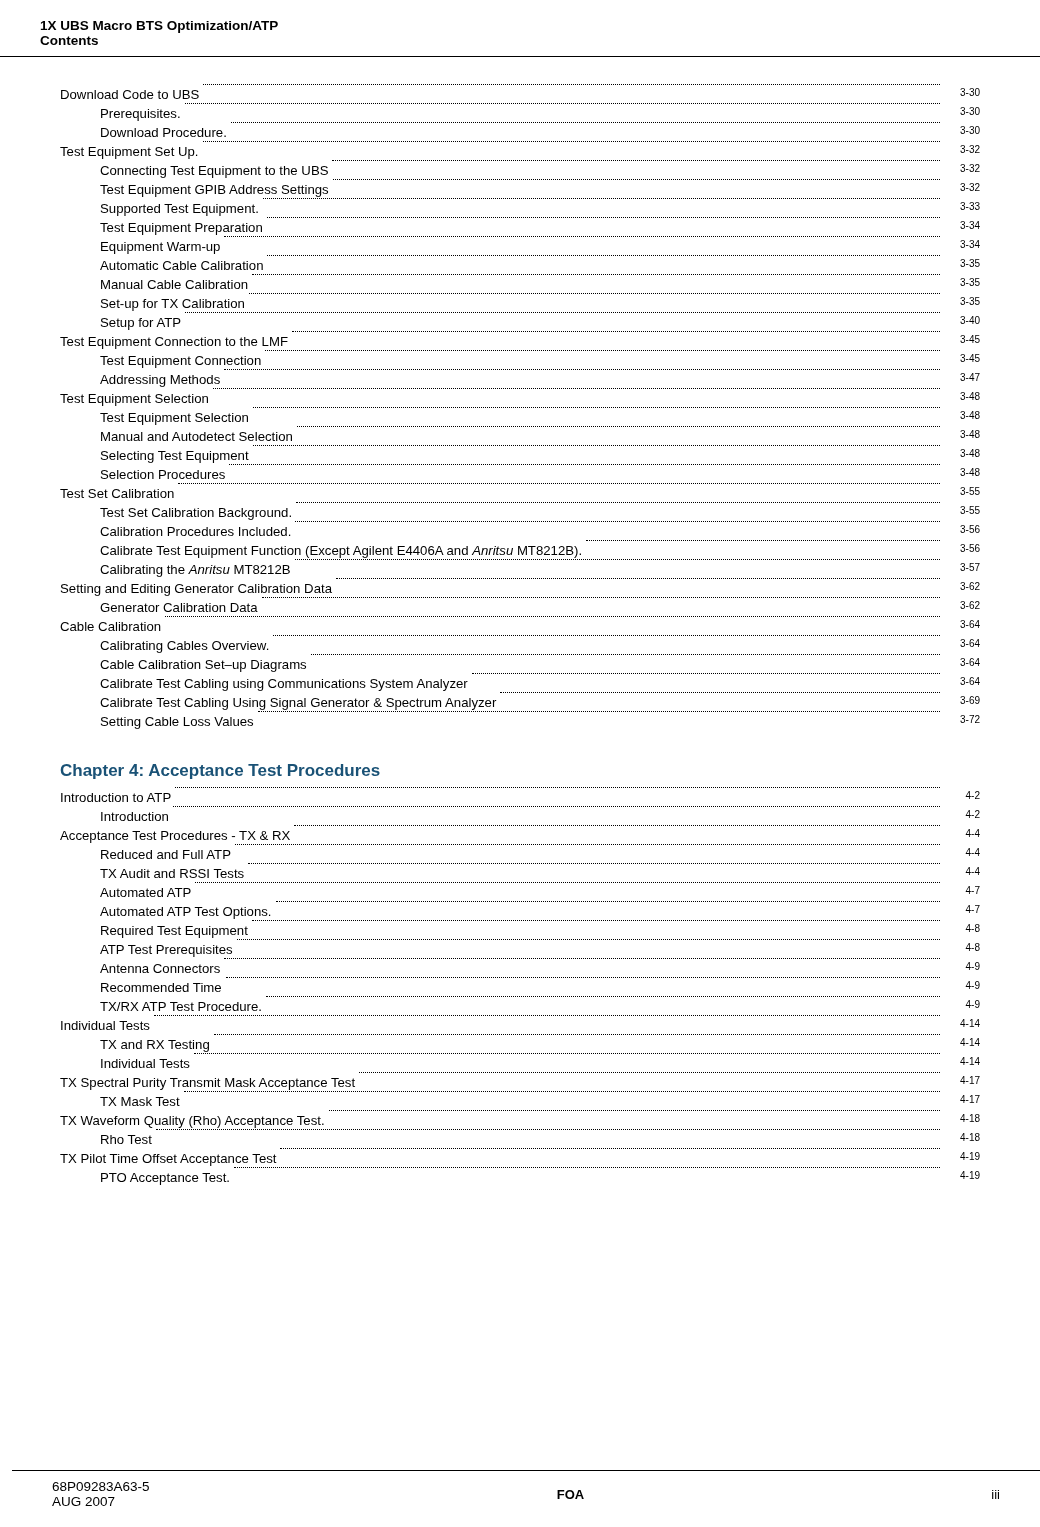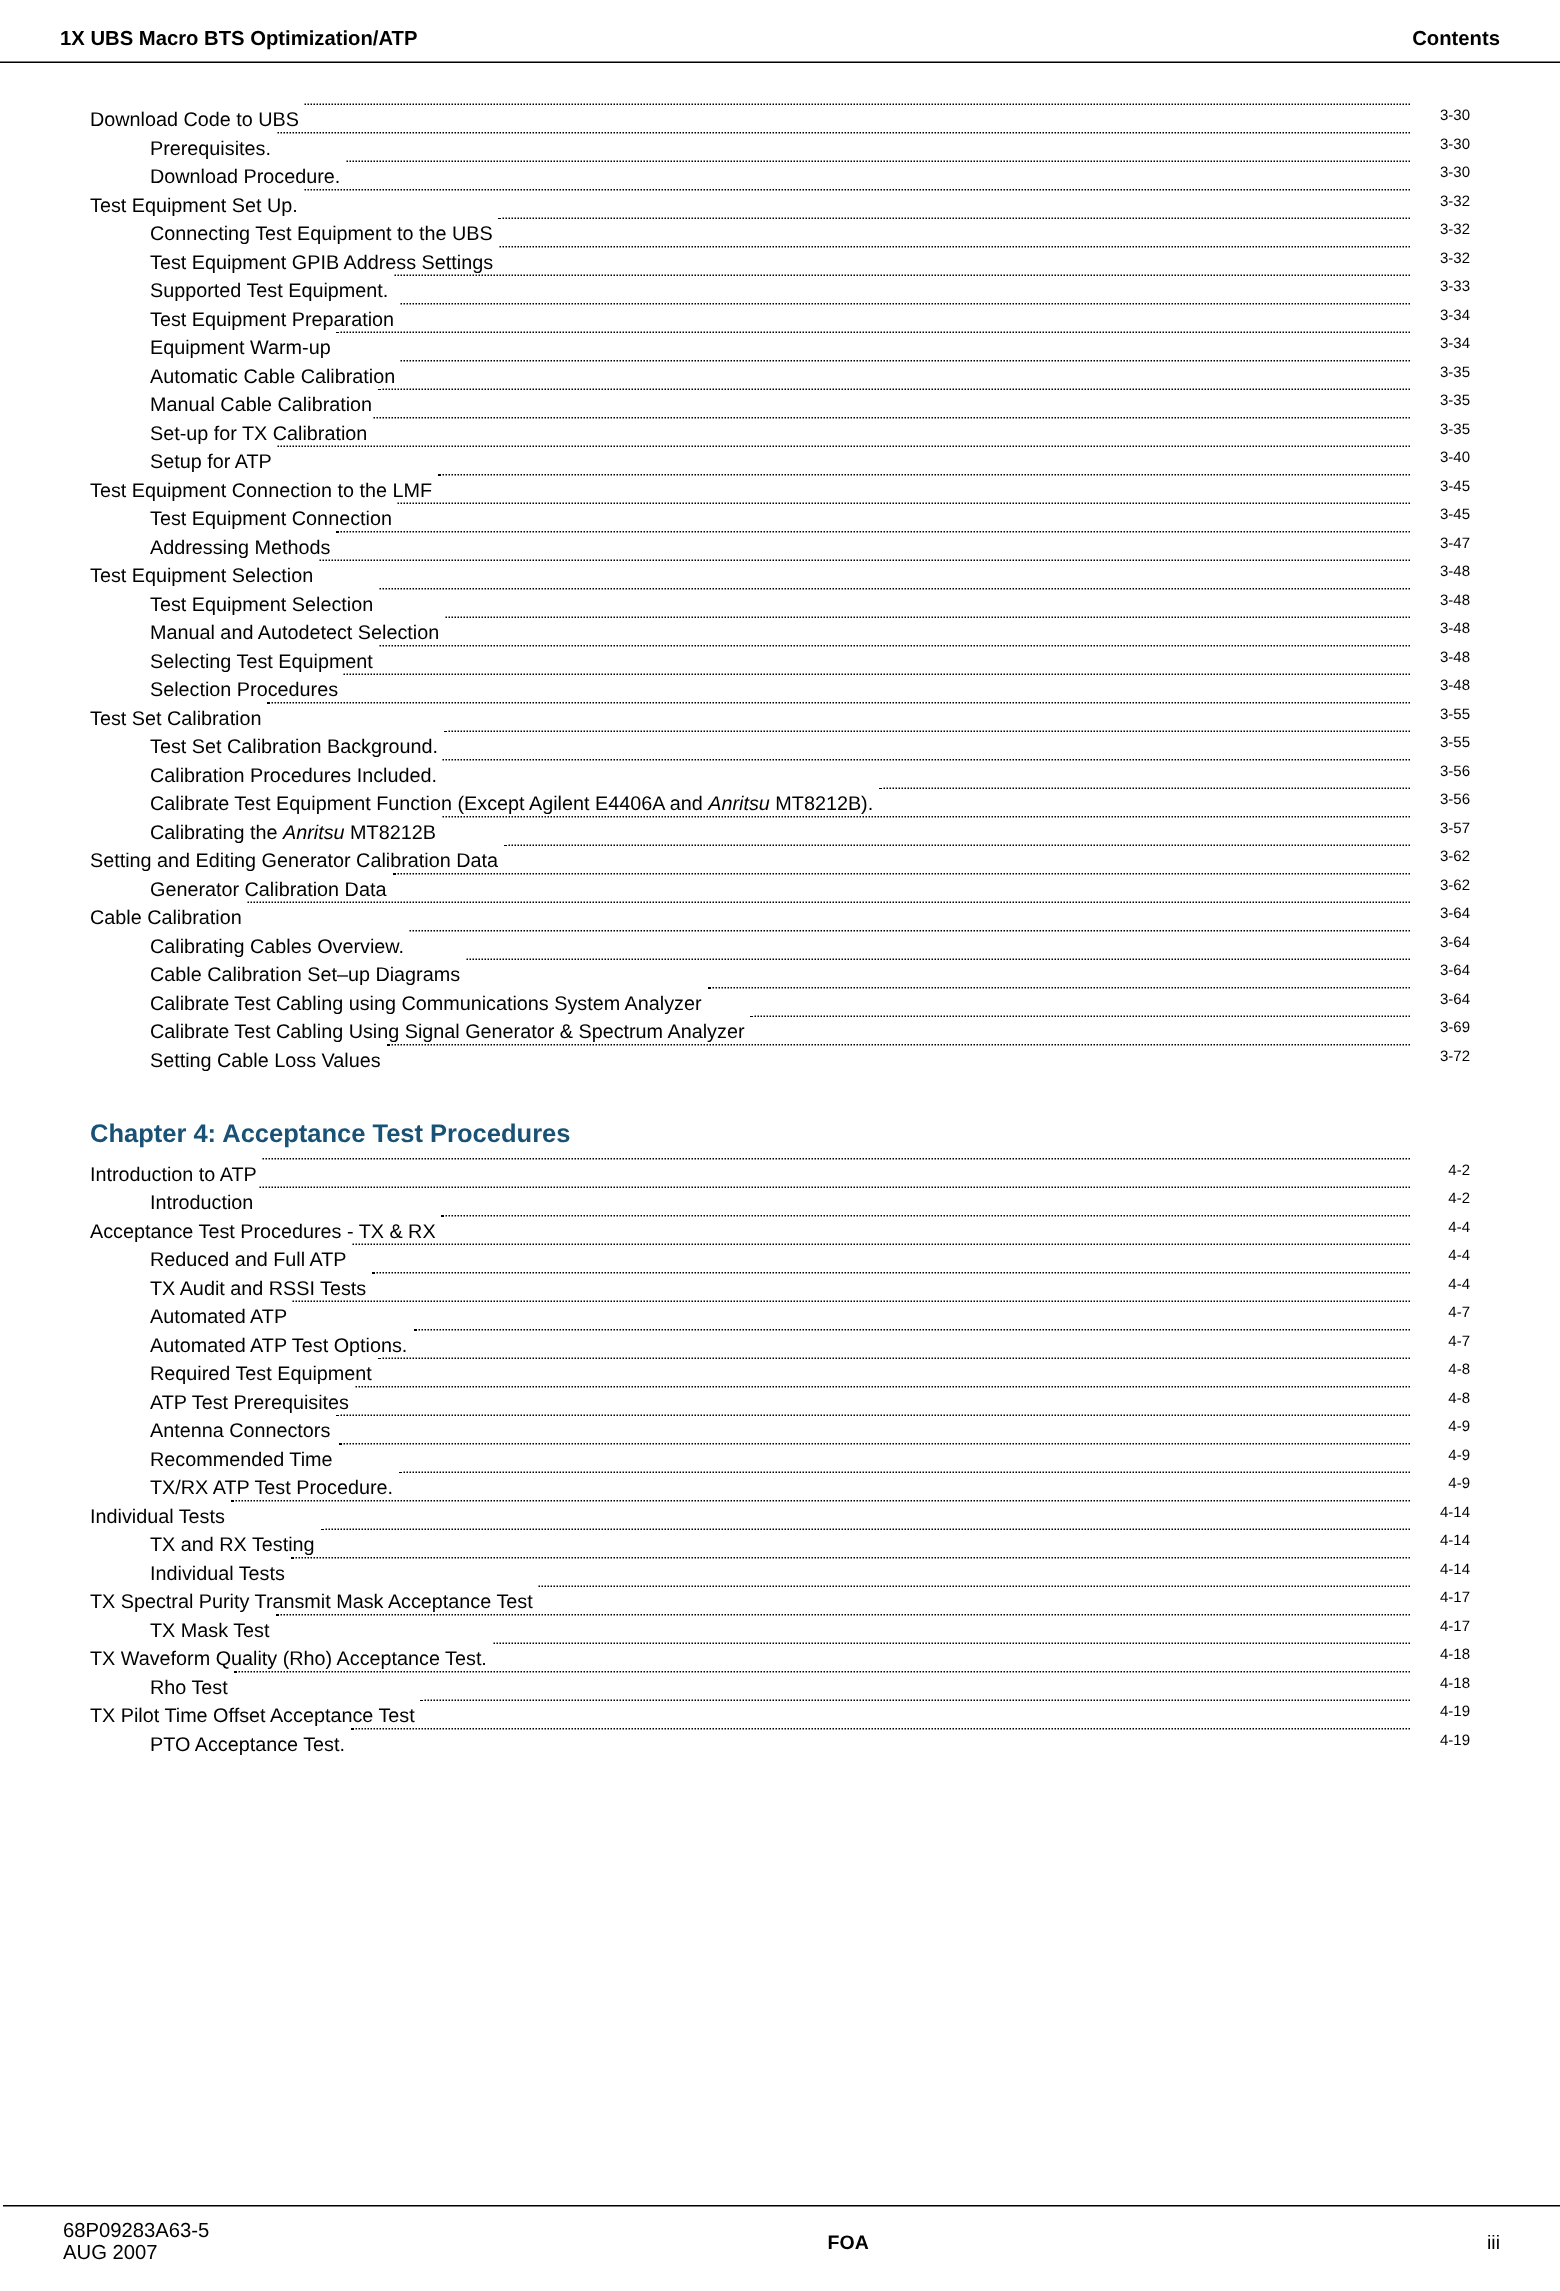--- a/index.html
+++ b/index.html
@@ -13,20 +13,21 @@
       position: relative;
     }
 
     .page-header {
       display: flex;
       justify-content: space-between;
       align-items: flex-start;
       padding: 18px 40px 8px 40px;
       border-bottom: 1.5px solid #000;
       margin-bottom: 0;
+      flex-direction: column;
     }
 
     .page-header-title {
       font-size: 13.5px;
       font-weight: bold;
     }
 
     .page-header-right {
       font-size: 13.5px;
       font-weight: bold;
@@ -75,21 +76,21 @@
       font-size: 17px;
       font-weight: bold;
       color: #1a5276;
       margin-top: 32px;
       margin-bottom: 9px;
     }
 
     .page-footer {
       position: absolute;
       bottom: 18px;
-      left: 2px;
+      left: 12px;
       right: 0;
       display: flex;
       justify-content: space-between;
       align-items: center;
       padding: 0 40px;
       border-top: 1.5px solid #000;
       padding-top: 8px;
     }
 
     .footer-center {

